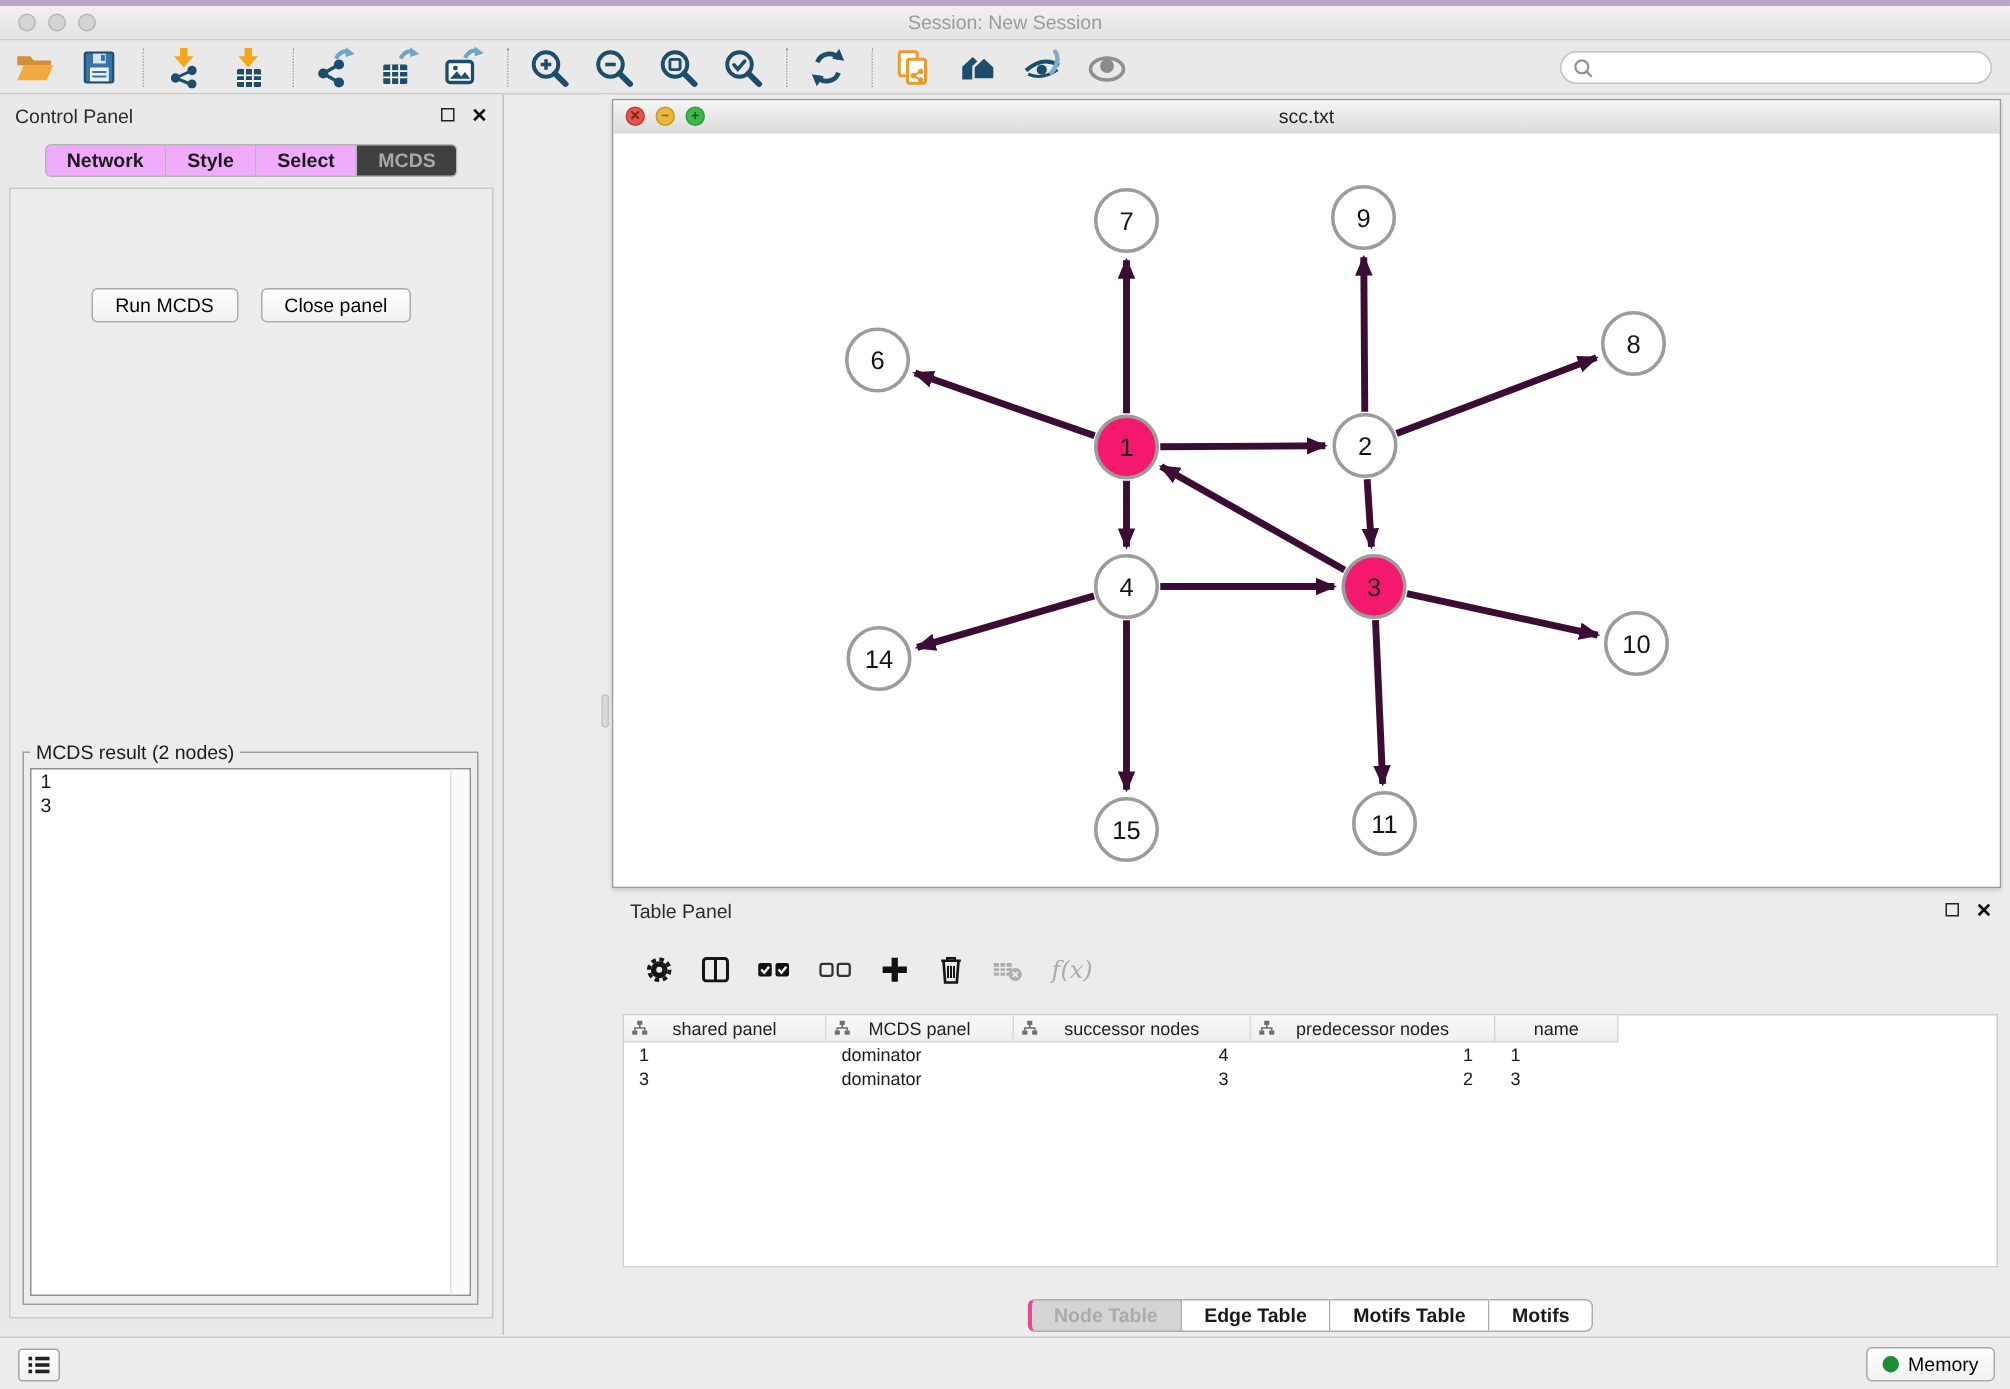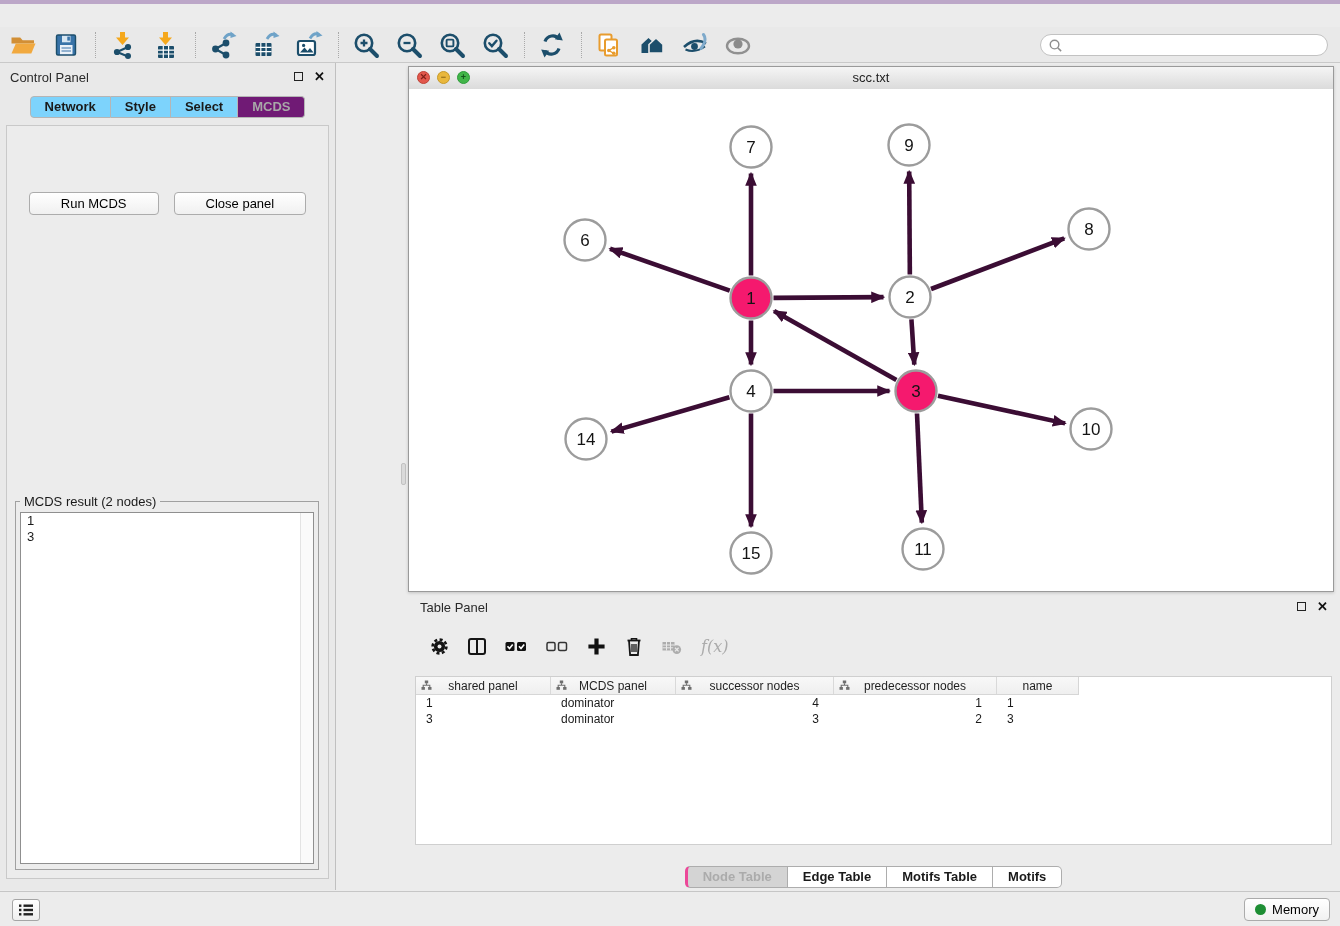--- a/index.html
+++ b/index.html
@@ -27,32 +27,32 @@
   
   .ph-title{position:absolute;left:10px;top:7px;color:#2b2b2b;}
   .ph-icons{position:absolute;right:10px;top:8px;display:flex;gap:11px;align-items:center;}
   .float-icon{width:9px;height:9px;border:1.5px solid #222;display:inline-block;box-sizing:border-box;}
   .close-icon{font-weight:bold;font-size:13px;line-height:11px;color:#111;}
 
   
   .control-panel{position:absolute;left:0;top:63px;width:336px;height:827px;background:#E9E9E9;
     border-right:1px solid #C0C0C0;box-sizing:border-box;}
   .cp-tabs{position:absolute;left:0;top:33px;width:100%;display:flex;justify-content:center;}
-  .cp-tab{height:20px;line-height:20px;padding:0 14px;background:#7dd3fc;border:1px solid #B5B5B5;border-left:none;
+  .cp-tab{height:20px;line-height:20px;padding:0 14px;background:#f0abfc;border:1px solid #B5B5B5;border-left:none;
     font-weight:bold;font-size:13px;}
   .cp-tab:first-child{border-left:1px solid #B5B5B5;border-radius:4px 0 0 4px;}
   .cp-tab:last-child{border-radius:0 4px 4px 0;}
-  .cp-tab.active{background:#701a75;color:#A8A8A8;}
+  .cp-tab.active{background:#404040;color:#A8A8A8;}
   .cp-content{position:absolute;left:6px;right:6px;top:62px;bottom:11px;background:#ECECEC;border:1px solid #C9C9C9;}
   .opt-label{text-align:center;margin-top:13px;}
   .dropdown{position:absolute;left:38px;width:310px;top:33px;height:23px;background:#fff;border:1px solid #B5B5B5;
     border-radius:4px;display:flex;align-items:center;padding-left:10px;box-sizing:border-box;}
   .dd-stepper{position:absolute;right:6px;top:3px;}
   .btn-row{position:absolute;left:0;right:0;top:66px;display:flex;justify-content:center;gap:15px;}
-  .cp-btn{height:23px;padding:0 31px;border:1px solid #ACACAC;border-radius:4px;
+  .cp-btn{height:23px;padding:0 15px;border:1px solid #ACACAC;border-radius:4px;
     background:linear-gradient(#FFFFFF,#F0F0F0);font:13px "Liberation Sans",sans-serif;}
   .mcds-fieldset{position:absolute;left:8px;right:9px;top:368px;bottom:8px;border:1px solid #A0A0A0;margin:0;padding:0;}
   .mcds-fieldset legend{font-size:13px;margin-left:4px;padding:0 4px;}
   .result-box{position:absolute;left:4px;right:4px;top:3px;bottom:5px;background:#fff;border:1px solid #8F8F8F;overflow:hidden;}
   .result-item{font-size:13px;line-height:16px;padding-left:6px;}
   .scroll-track{position:absolute;right:0;top:0;bottom:0;width:12px;background:#FAFAFA;border-left:1px solid #E3E3E3;}
 
   .splitter{position:absolute;left:400px;top:63px;width:8px;height:527px;background:#ECECEC;}
   .grip{position:absolute;left:1px;top:400px;width:5px;height:22px;background:#DADADA;border:1px solid #C2C2C2;border-radius:2px;box-sizing:border-box;}
 
@@ -101,20 +101,28 @@
     background:linear-gradient(#FFF,#F1F1F1);display:flex;align-items:center;gap:6px;padding:0 10px;
     font:13px "Liberation Sans",sans-serif;}
   .mem-dot{width:11px;height:11px;border-radius:50%;background:#1E8E34;display:inline-block;}
 </style>
 </head>
 <body>
 
 <div class="screen">
   <div class="top-strip"></div>
 
+  <div class="mac-titlebar">
+    <div class="traffic">
+      <span class="t-dot"></span>
+      <span class="t-dot"></span>
+      <span class="t-dot"></span>
+    </div>
+    <div class="mac-title">Session: New Session</div>
+  </div>
 
   <div class="toolbar">
     <div class="tb-icon">
       <svg width="28" height="28" viewBox="0 0 28 28">
         <path fill="#D28F35" d="M2.5 6.5h8.7l2.4 2.8h11.4v3.2H2.5z"></path>
         <path fill="#F1A93F" d="M6.8 12.5h19.7l-4.2 10H2.5z"></path>
       </svg>
     </div>
     <div class="tb-icon">
       <svg width="28" height="28" viewBox="0 0 28 28">

